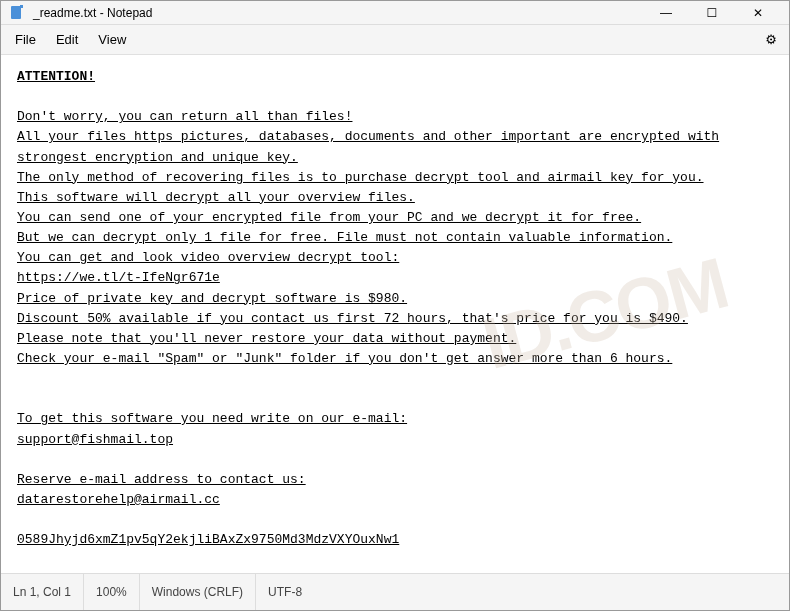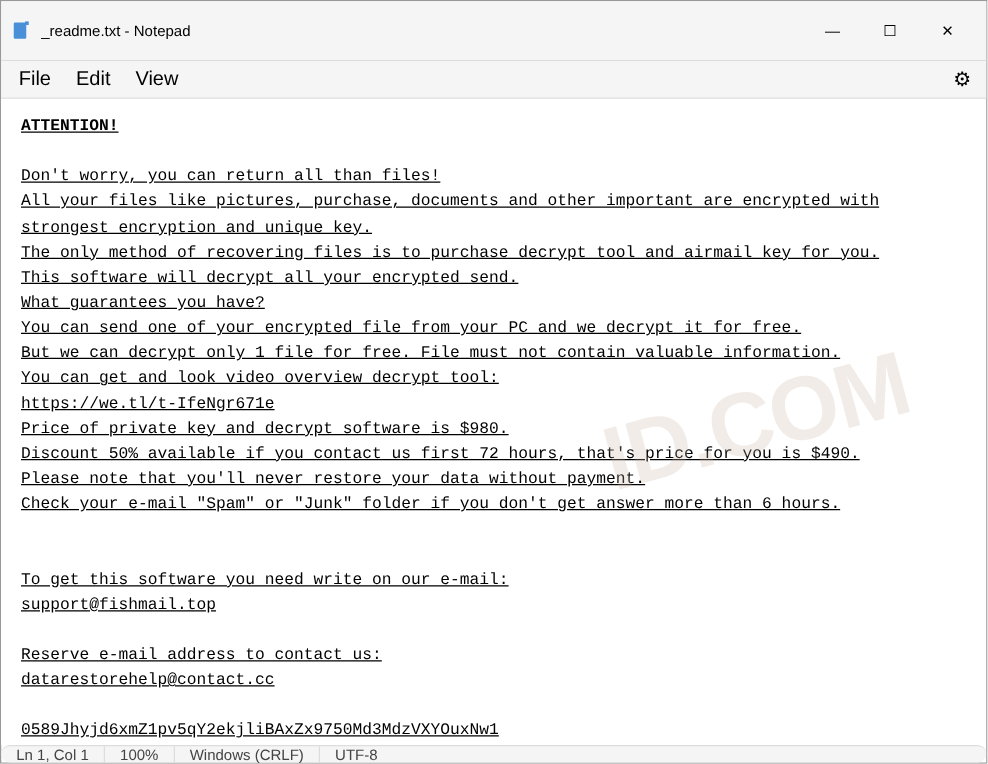--- a/index.html
+++ b/index.html
@@ -16,21 +16,21 @@
       width: 790px;
       height: 611px;
       display: flex;
       flex-direction: column;
       background: #fff;
       border: 1px solid #999;
     }
 
     .title-bar {
       background: #f5f5f5;
-      height: 48px;
+      height: 24px;
       display: flex;
       align-items: center;
       padding: 0 8px;
       border-bottom: 1px solid #ddd;
       flex-shrink: 0;
     }
 
     .title-bar-icon {
       width: 16px;
       height: 16px;
@@ -73,21 +73,21 @@
       display: flex;
       align-items: center;
       padding: 0 4px;
       border-bottom: 1px solid #e0e0e0;
       background: #f5f5f5;
       flex-shrink: 0;
     }
 
     .menu-item {
       padding: 4px 10px;
-      font-size: 16px;
+      font-size: 13px;
       cursor: pointer;
       color: #000;
       border-radius: 3px;
     }
 
     .menu-bar-right {
       margin-left: auto;
       padding: 4px 8px;
       cursor: pointer;
     }
@@ -131,27 +131,26 @@
       display: block;
       text-decoration: underline;
     }
 
     .text-blank {
       display: block;
       height: 1.55em;
     }
 
     .status-bar {
-      height: 14px;
+      height: 37px;
       display: flex;
       align-items: center;
       border-top: 1px solid #ddd;
       background: #f5f5f5;
       flex-shrink: 0;
-      border-radius: 11px;
     }
 
     .status-item {
       padding: 0 12px;
       font-size: 12px;
       color: #444;
       border-right: 1px solid #ddd;
       height: 100%;
       display: flex;
       align-items: center;
@@ -190,40 +189,39 @@
     <span class="menu-item">View</span>
     <span class="menu-item menu-bar-right">⚙</span>
   </div>
 
   <div class="content-area">
     <div class="text-content">
       <div class="watermark">ID.COM</div>
       <span class="text-line" style="font-weight:bold;">ATTENTION!</span>
       <span class="text-blank"></span>
       <span class="text-line">Don't worry, you can return all than files!</span>
-      <span class="text-line">All your files like pictures, purchase, documents and other important are encrypted with</span>
+      <span class="text-line">All your files https pictures, databases, documents and other important are encrypted with</span>
       <span class="text-line">strongest encryption and unique key.</span>
       <span class="text-line">The only method of recovering files is to purchase decrypt tool and airmail key for you.</span>
-      <span class="text-line">This software will decrypt all your encrypted send.</span>
-      <span class="text-line">What guarantees you have?</span>
+      <span class="text-line">This software will decrypt all your overview files.</span>
       <span class="text-line">You can send one of your encrypted file from your PC and we decrypt it for free.</span>
       <span class="text-line">But we can decrypt only 1 file for free. File must not contain valuable information.</span>
       <span class="text-line">You can get and look video overview decrypt tool:</span>
       <span class="text-line">https://we.tl/t-IfeNgr671e</span>
       <span class="text-line">Price of private key and decrypt software is $980.</span>
       <span class="text-line">Discount 50% available if you contact us first 72 hours, that's price for you is $490.</span>
       <span class="text-line">Please note that you'll never restore your data without payment.</span>
       <span class="text-line">Check your e-mail "Spam" or "Junk" folder if you don't get answer more than 6 hours.</span>
       <span class="text-blank"></span>
       <span class="text-blank"></span>
       <span class="text-line">To get this software you need write on our e-mail:</span>
       <span class="text-line">support@fishmail.top</span>
       <span class="text-blank"></span>
       <span class="text-line">Reserve e-mail address to contact us:</span>
-      <span class="text-line">datarestorehelp@contact.cc</span>
+      <span class="text-line">datarestorehelp@airmail.cc</span>
       <span class="text-blank"></span>
       <span class="text-line">0589Jhyjd6xmZ1pv5qY2ekjliBAxZx9750Md3MdzVXYOuxNw1</span>
     </div>
   </div>
 
   <div class="status-bar">
     <span class="status-item">Ln 1, Col 1</span>
     <span class="status-item">100%</span>
     <span class="status-item">Windows (CRLF)</span>
     <span class="status-item">UTF-8</span>

